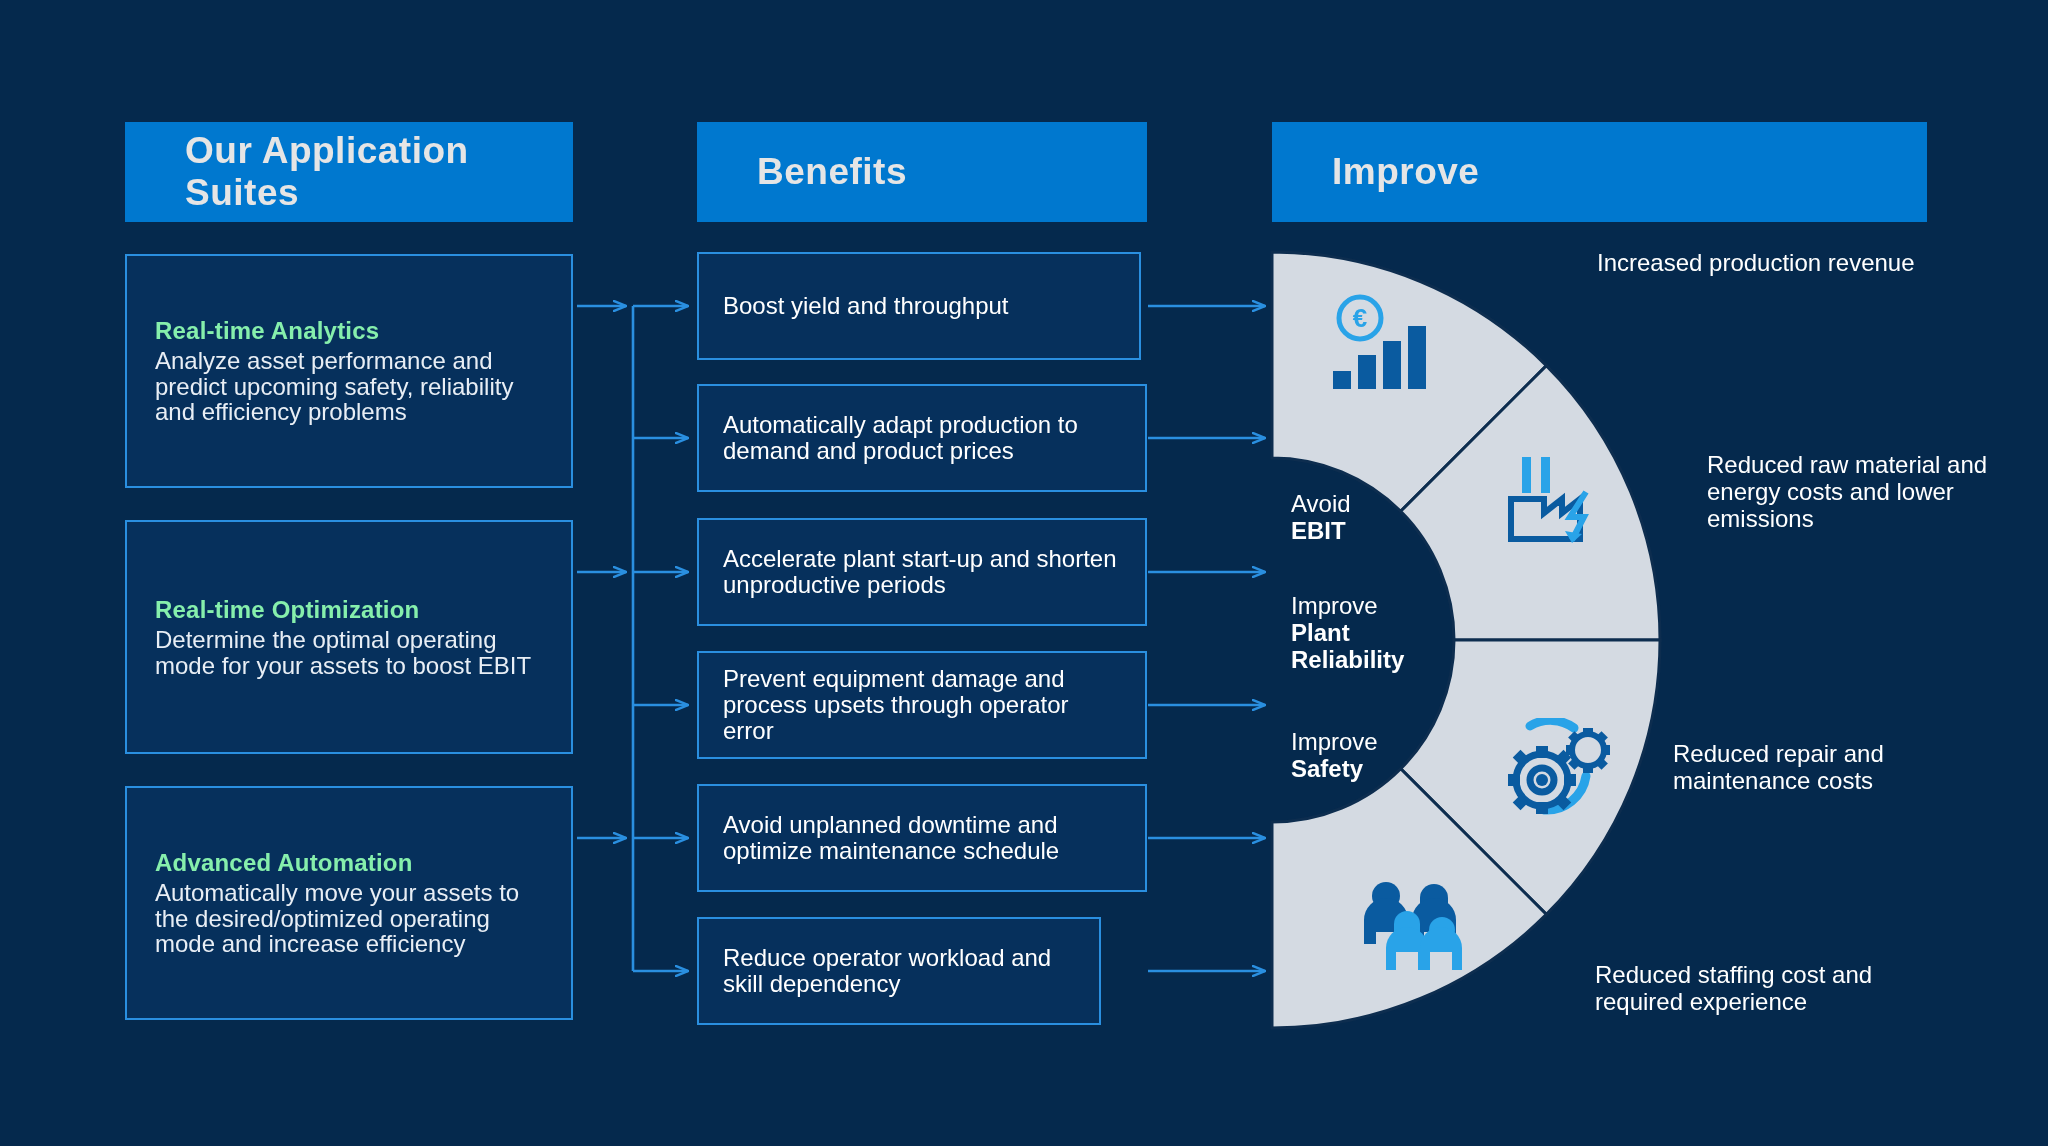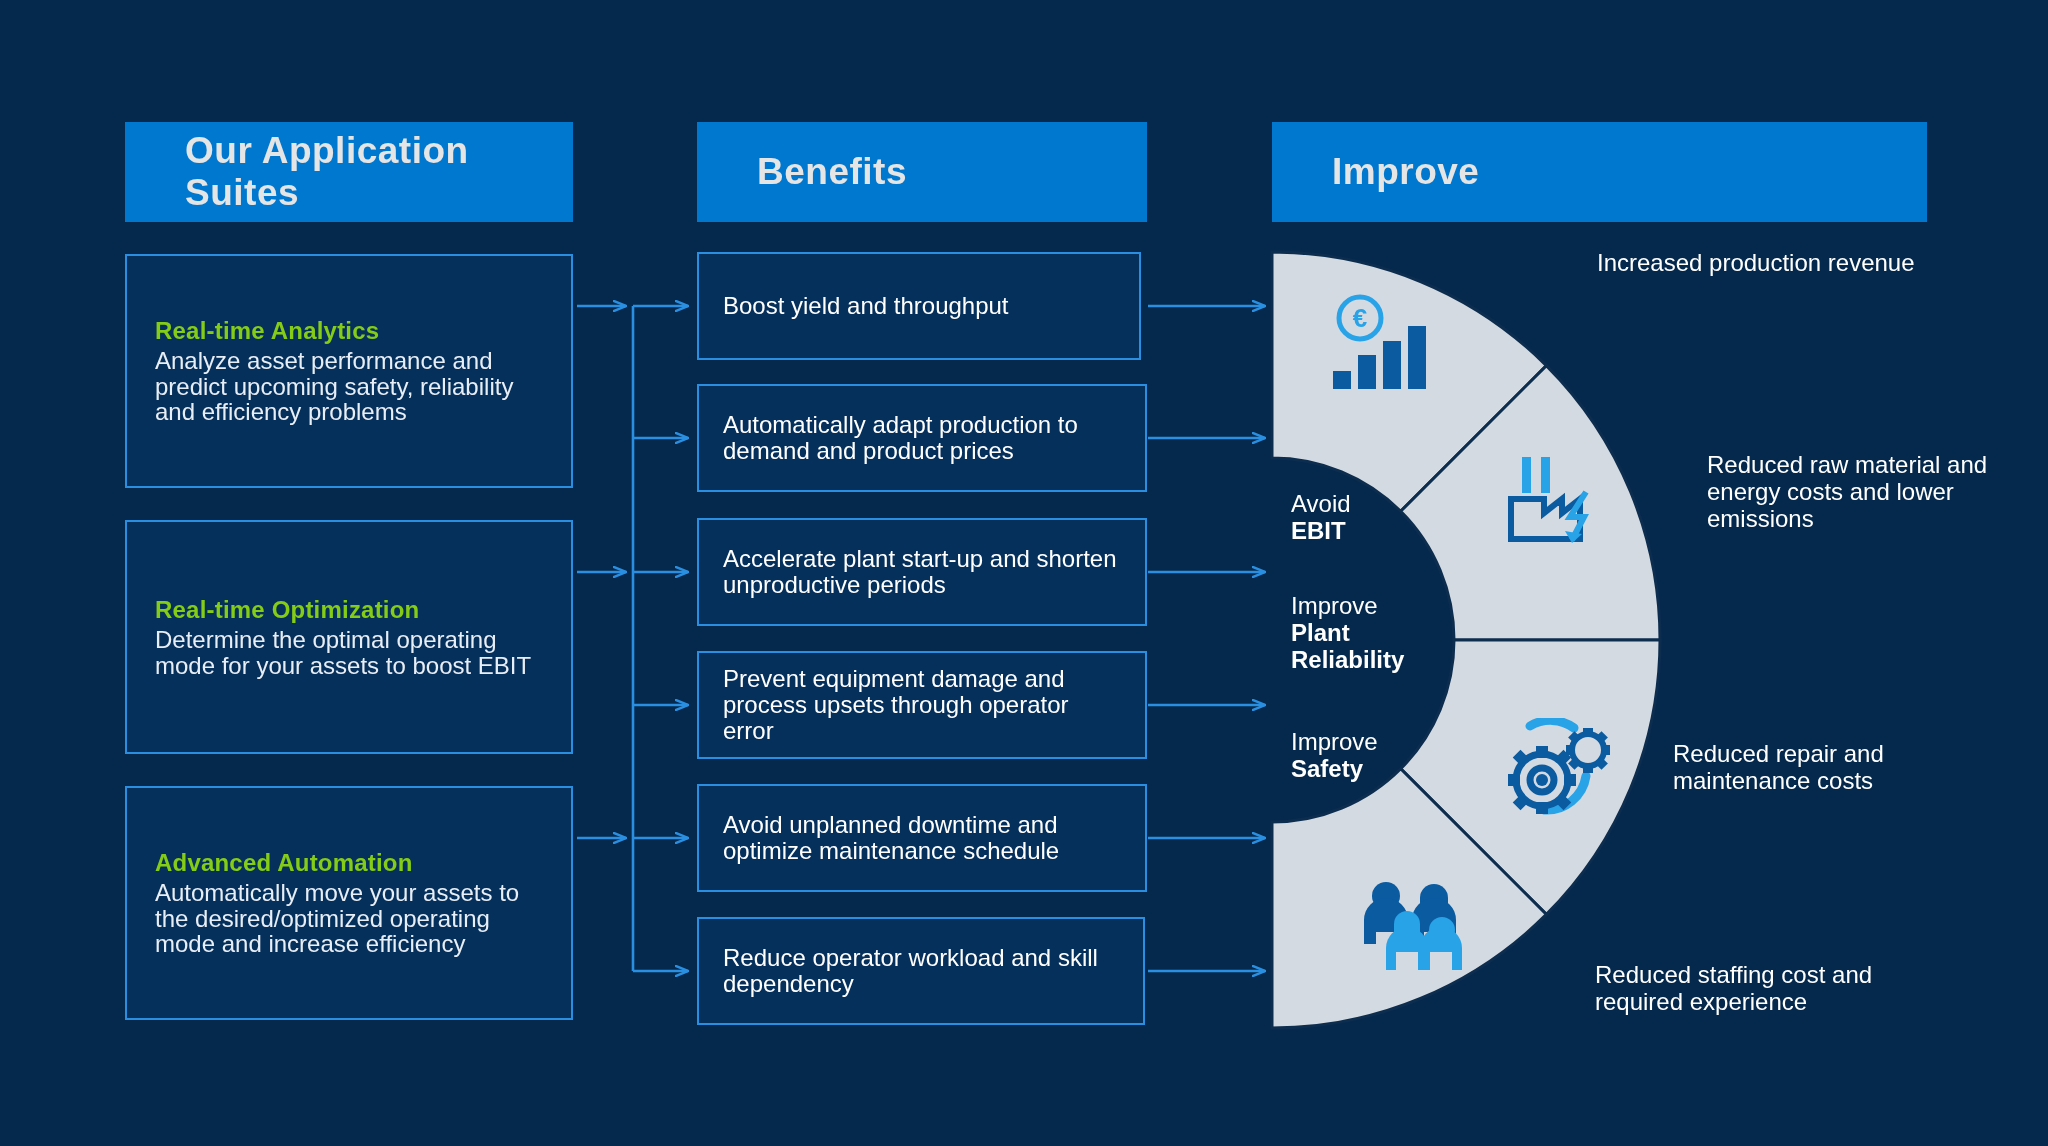--- a/index.html
+++ b/index.html
@@ -43,21 +43,21 @@
     display: flex;
     flex-direction: column;
     justify-content: center;
   }
   .obox .inner {
     padding: 0 28px;
   }
   .suite-title {
     font-size: 24px;
     font-weight: 700;
-    color: #84cc16;
+    color: #86efac;
     margin-bottom: 3px;
     letter-spacing: 0.2px;
   }
   .suite-desc {
     font-size: 24px;
     font-weight: 400;
     color: #e8eef5;
     line-height: 1.07;
   }
   .benefit-text {
@@ -180,21 +180,21 @@
   </div>
   <div class="obox" style="left:697px; top:518px; width:450px; height:108px;">
     <div class="benefit-text">Accelerate plant start-up and shorten unproductive periods</div>
   </div>
   <div class="obox" style="left:697px; top:651px; width:450px; height:108px;">
     <div class="benefit-text">Prevent equipment damage and process upsets through operator error</div>
   </div>
   <div class="obox" style="left:697px; top:784px; width:450px; height:108px;">
     <div class="benefit-text">Avoid unplanned downtime and optimize maintenance schedule</div>
   </div>
-  <div class="obox" style="left:697px; top:917px; width:448px; height:108px;">
+  <div class="obox" style="left:697px; top:917px; width:404px; height:108px;">
     <div class="benefit-text">Reduce operator workload and skill dependency</div>
   </div>
 
   <div class="col-header" style="left:1272px; top:122px; width:655px; height:100px;">
     <span class="htxt">Improve</span>
   </div>
 
   <div id="arcwrap">
     <svg width="400" height="780" viewBox="0 0 400 780" xmlns="http://www.w3.org/2000/svg">
 

